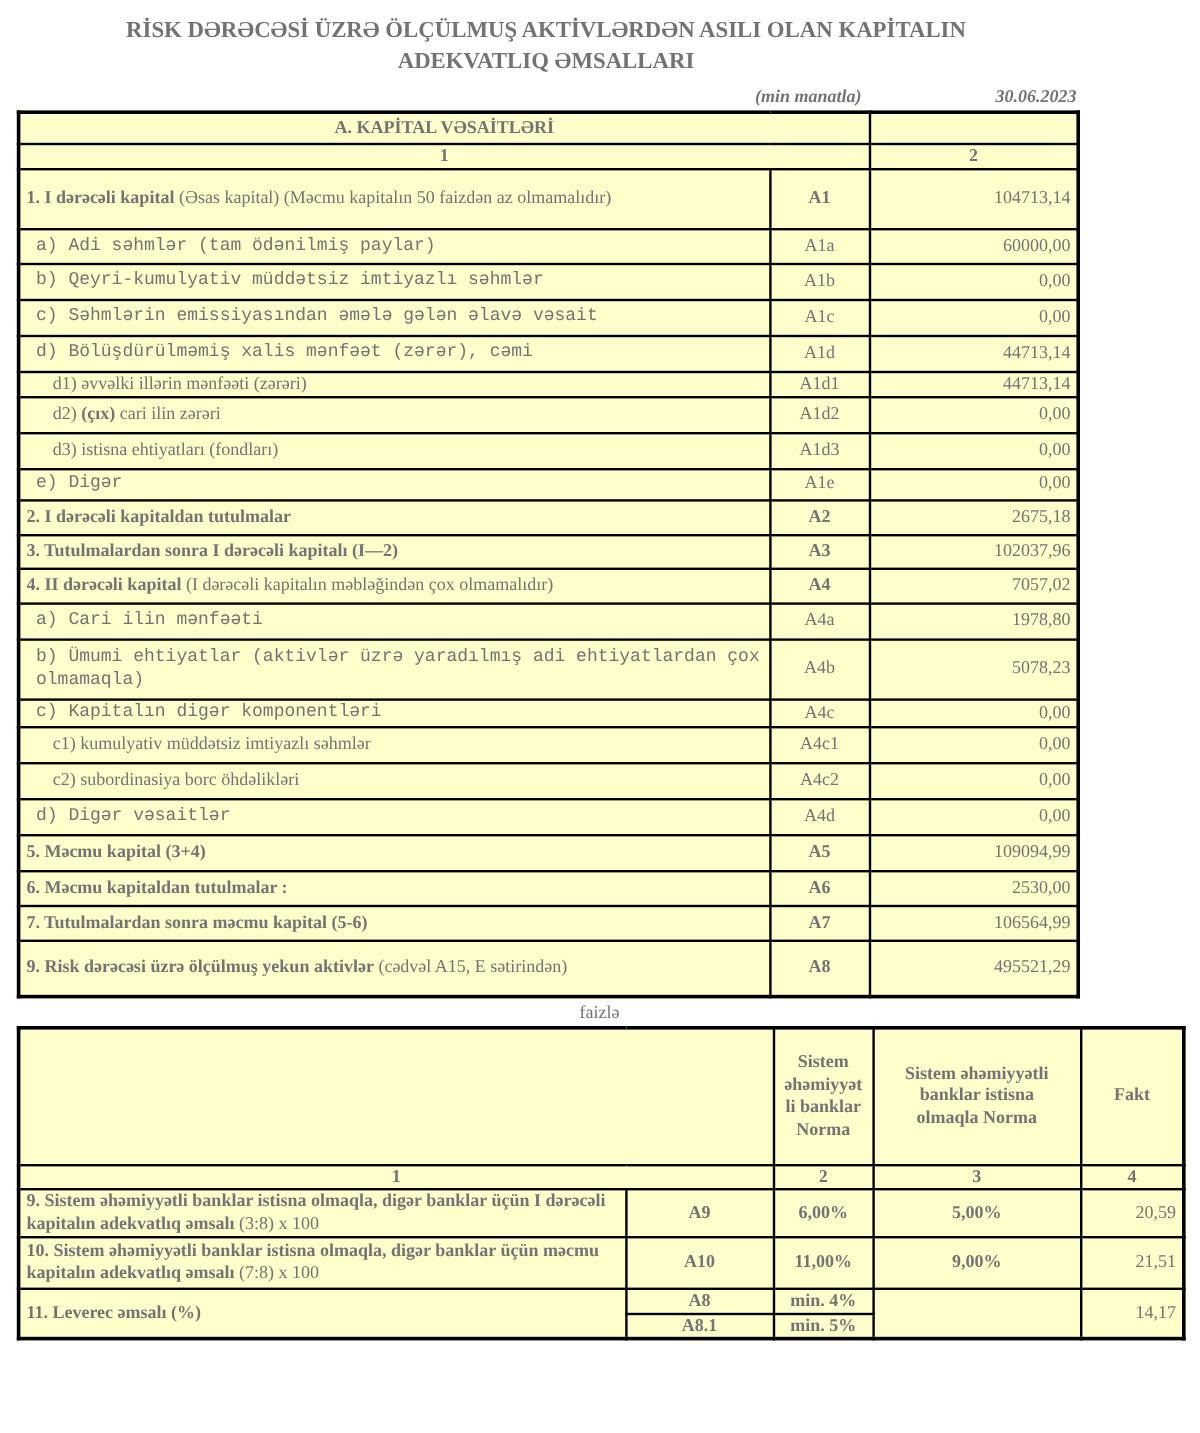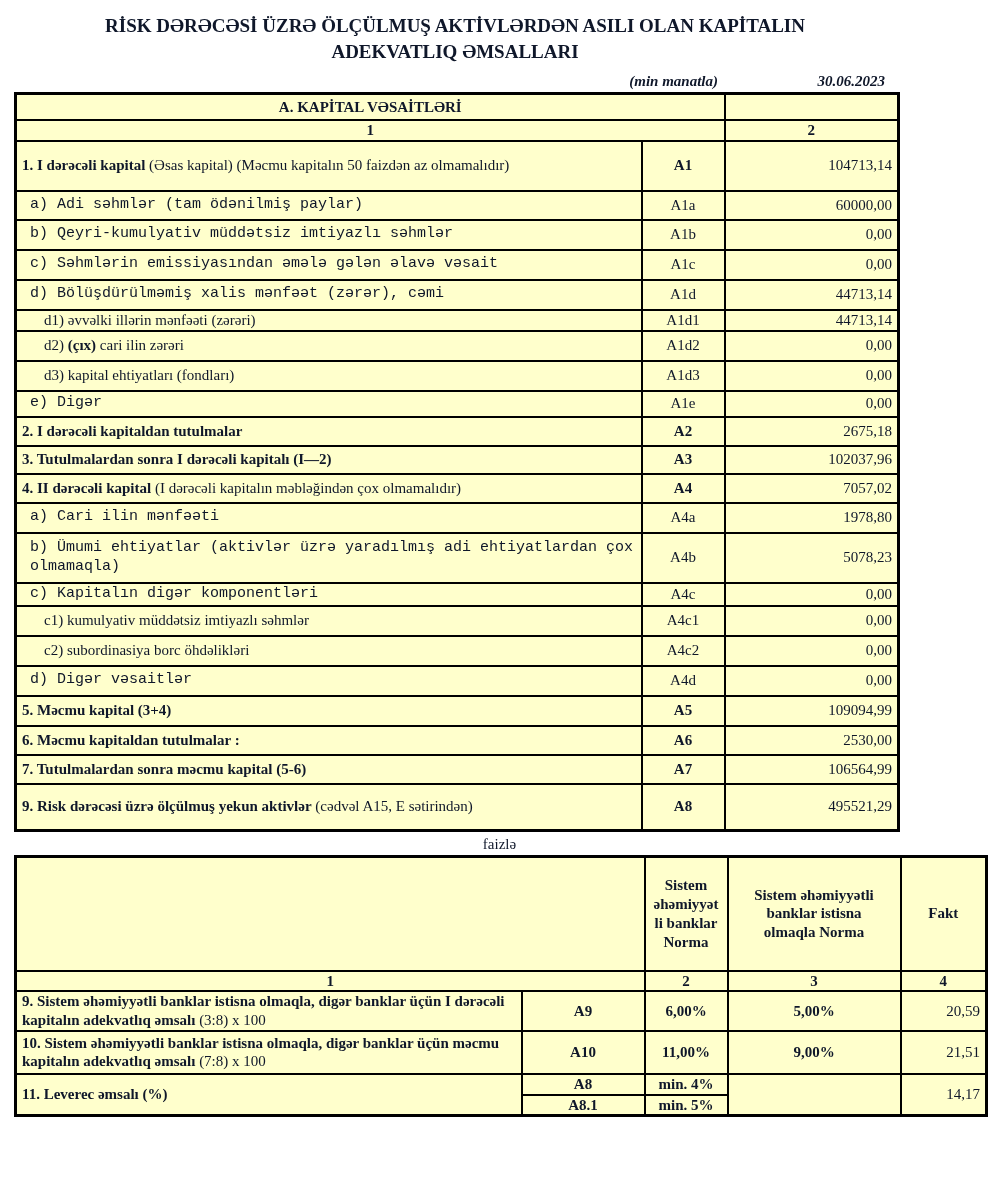--- a/index.html
+++ b/index.html
@@ -1,26 +1,26 @@
 <!DOCTYPE html>
 <html><head>
 <meta charset="utf-8">
 <style>
   html,body { margin:0; padding:0; background:#fff; }
   .page {
     position:relative; width:1000px; height:1194px; background:#fff;
-    color:#0f172a; font-family:"Liberation Serif", serif; overflow:hidden;
+    color:#737373; font-family:"Liberation Serif", serif; overflow:hidden;
   }
   .title {
     width:890px; margin:13px 0 0 10px; text-align:center;
     font-weight:bold; font-size:19px; line-height:1.35; white-space:pre-line;
   }
   .meta { position:relative; width:883px; margin-left:14px; height:22px; margin-top:6px; }
   .meta .unit { position:absolute; right:179px; bottom:2px; font-weight:bold; font-style:italic; font-size:15px; }
-  .meta .date { position:absolute; right:12px; bottom:2px; font-weight:bold; font-style:italic; font-size:15px; }
+  .meta .date { position:absolute; right:0; bottom:2px; font-weight:bold; font-style:italic; font-size:15px; }
 
   table.t { border-collapse:collapse; table-layout:fixed; background:#FFFFCC; border:3px solid #000; margin-left:14px; }
   table.t td { border:2px solid #000; padding:0 5px; font-size:15px; vertical-align:middle; line-height:1.25; overflow:hidden; }
   .hdr  { font-weight:bold; text-align:center; font-size:16px; }
   .num  { font-weight:bold; text-align:center; }
   .code { text-align:center; }
   .bold, .b { font-weight:bold; }
   .val  { text-align:right; }
   .ind1 { padding-left:13px !important;font-family:Liberation Mono, monospace; }
   .ind2 { padding-left:27px !important; }
@@ -89,21 +89,21 @@
       <td class="ind2"><span>d1) əvvəlki illərin mənfəəti (zərəri)</span></td>
       <td class="code">A1d1</td>
       <td class="val">44713,14</td>
     </tr>
     <tr style="height:30px">
       <td class="ind2"><span>d2) </span><span class="b">(çıx)</span><span> cari ilin zərəri</span></td>
       <td class="code">A1d2</td>
       <td class="val">0,00</td>
     </tr>
     <tr style="height:30px">
-      <td class="ind2"><span>d3) kapital ehtiyatları (fondları)</span></td>
+      <td class="ind2"><span>d3) istisna ehtiyatları (fondları)</span></td>
       <td class="code">A1d3</td>
       <td class="val">0,00</td>
     </tr>
     <tr style="height:26px">
       <td class="ind1"><span>e) Digər</span></td>
       <td class="code">A1e</td>
       <td class="val">0,00</td>
     </tr>
     <tr style="height:29px">
       <td><span class="b">2. I dərəcəli kapitaldan  tutulmalar</span></td>

